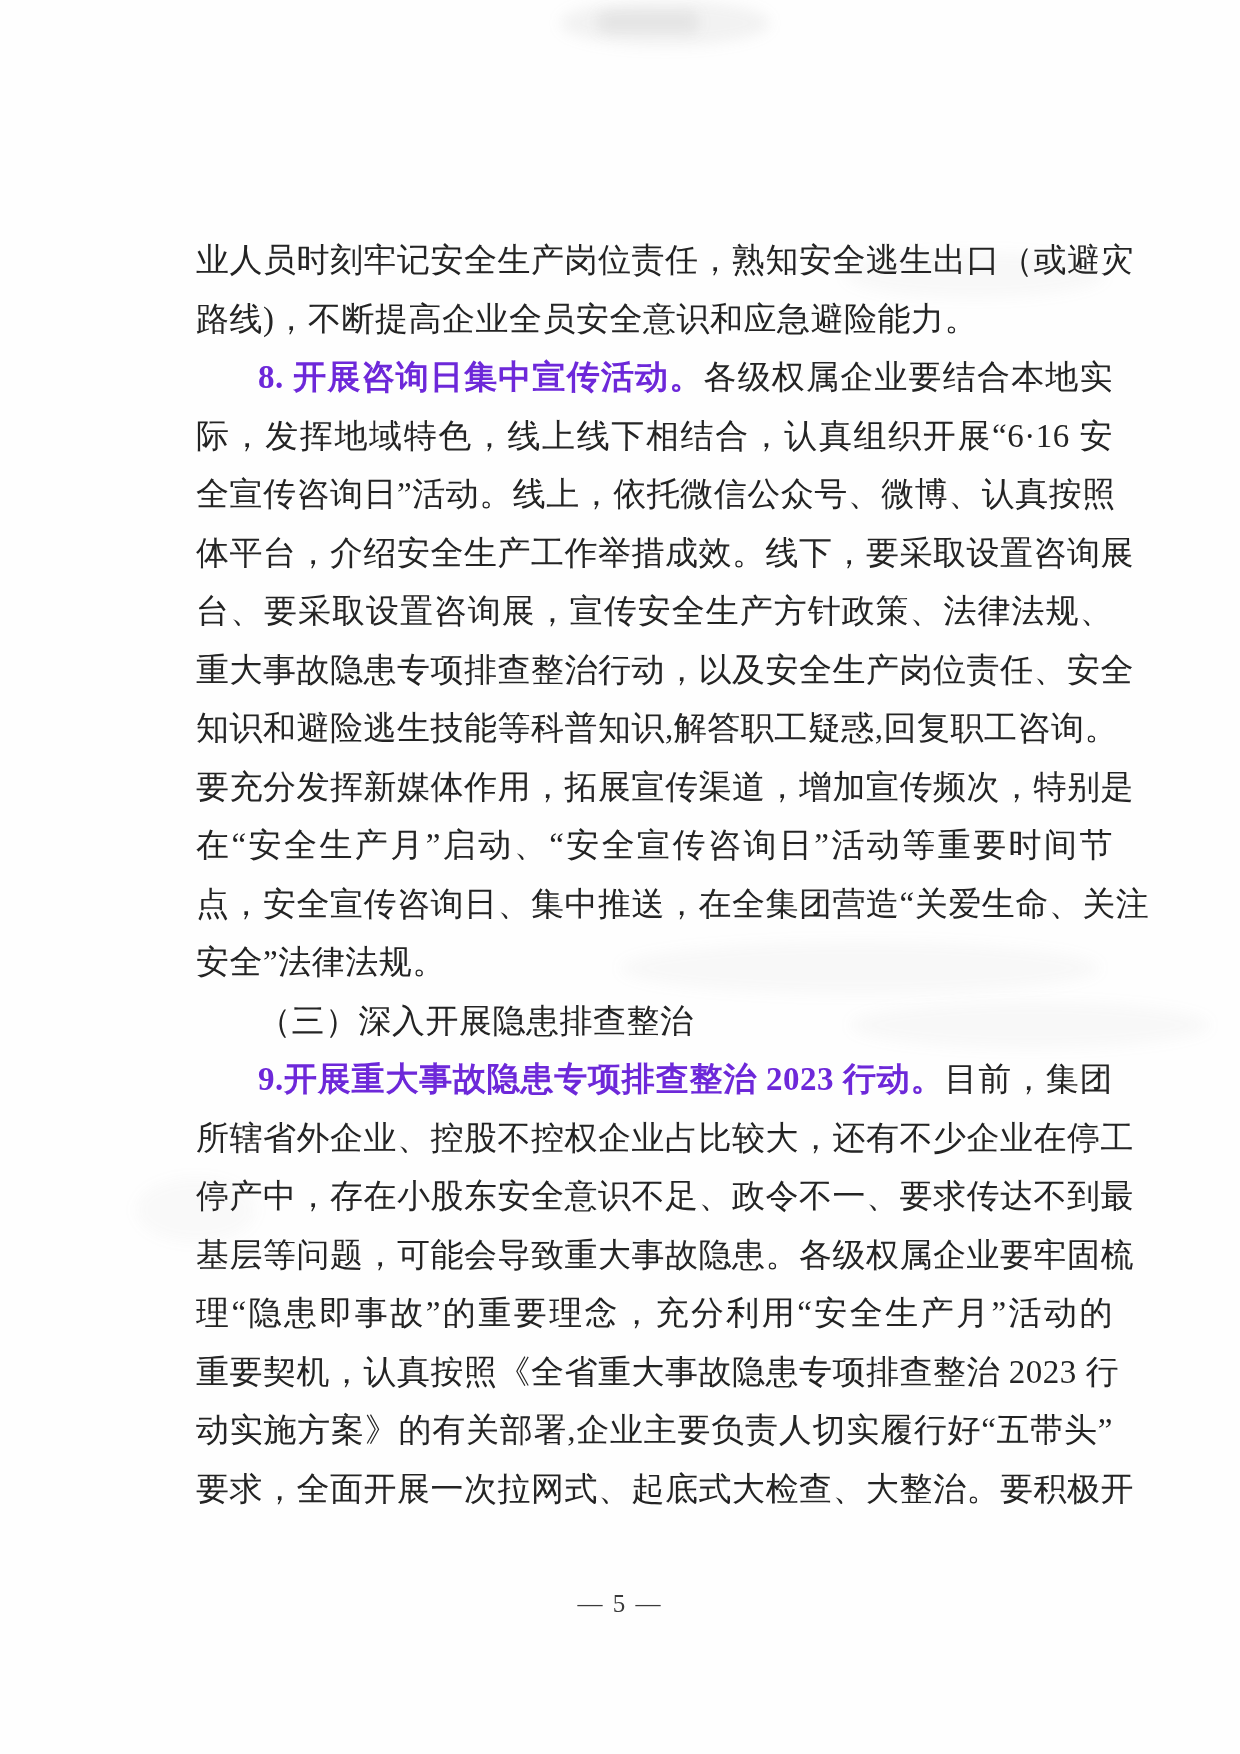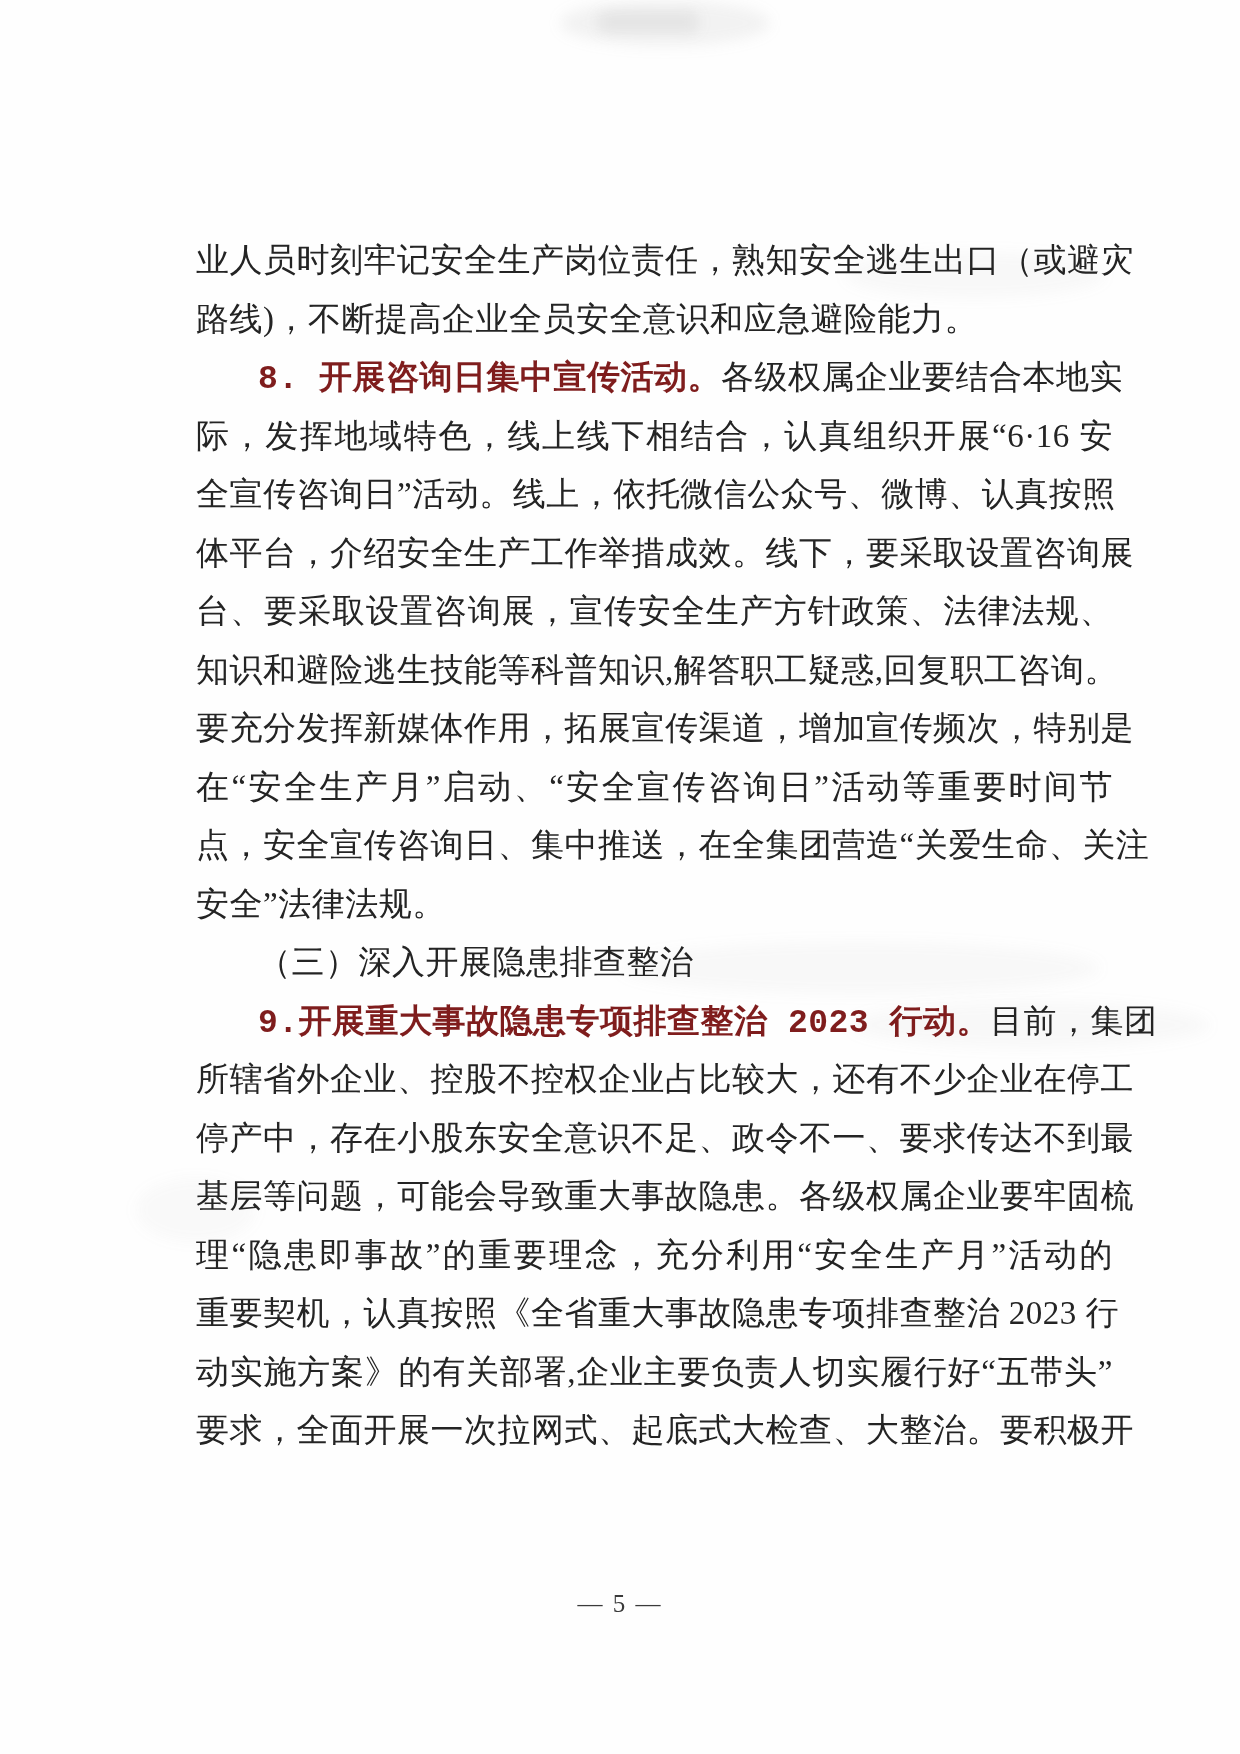--- a/index.html
+++ b/index.html
@@ -45,22 +45,22 @@
     white-space:nowrap;
     letter-spacing:0.5px;
   }
   .short{
     text-align:right;
     text-align-last:left;
   }
   .ind{ text-indent:62px; }
   .b{
     font-weight:700;
-    font-family:Liberation Mono, monospace;
-    color:#7f1d1d;
+    font-family:Liberation Serif, serif;
+    color:#6d28d9;
   }
   .footer{
     position:absolute;
     left:0;top:1590px;
     width:1240px;
     text-align:center;
     font-size:25px;
     color:#3a3a3a;
     letter-spacing:2px;
   }
@@ -78,20 +78,21 @@
   <div class="artifact a6"></div>
 
   <main class="content">
     <p class="line"><span>业人员时刻牢记安全生产岗位责任，熟知安全逃生出口（或避灾</span></p>
     <p class="line short"><span>路线)，不断提高企业全员安全意识和应急避险能力。</span></p>
     <p class="line ind"><span class="b">8. 开展咨询日集中宣传活动。</span><span>各级权属企业要结合本地实</span></p>
     <p class="line"><span>际，发挥地域特色，线上线下相结合，认真组织开展“6·16 安</span></p>
     <p class="line"><span>全宣传咨询日”活动。线上，依托微信公众号、微博、认真按照</span></p>
     <p class="line"><span>体平台，介绍安全生产工作举措成效。线下，要采取设置咨询展</span></p>
     <p class="line"><span>台、要采取设置咨询展，宣传安全生产方针政策、法律法规、</span></p>
+    <p class="line"><span>重大事故隐患专项排查整治行动，以及安全生产岗位责任、安全</span></p>
     <p class="line"><span>知识和避险逃生技能等科普知识,解答职工疑惑,回复职工咨询。</span></p>
     <p class="line"><span>要充分发挥新媒体作用，拓展宣传渠道，增加宣传频次，特别是</span></p>
     <p class="line"><span>在“安全生产月”启动、“安全宣传咨询日”活动等重要时间节</span></p>
     <p class="line"><span>点，安全宣传咨询日、集中推送，在全集团营造“关爱生命、关注</span></p>
     <p class="line short"><span>安全”法律法规。</span></p>
     <p class="line short ind"><span>（三）深入开展隐患排查整治</span></p>
     <p class="line ind"><span class="b">9.开展重大事故隐患专项排查整治 2023 行动。</span><span>目前，集团</span></p>
     <p class="line"><span>所辖省外企业、控股不控权企业占比较大，还有不少企业在停工</span></p>
     <p class="line"><span>停产中，存在小股东安全意识不足、政令不一、要求传达不到最</span></p>
     <p class="line"><span>基层等问题，可能会导致重大事故隐患。各级权属企业要牢固梳</span></p>

